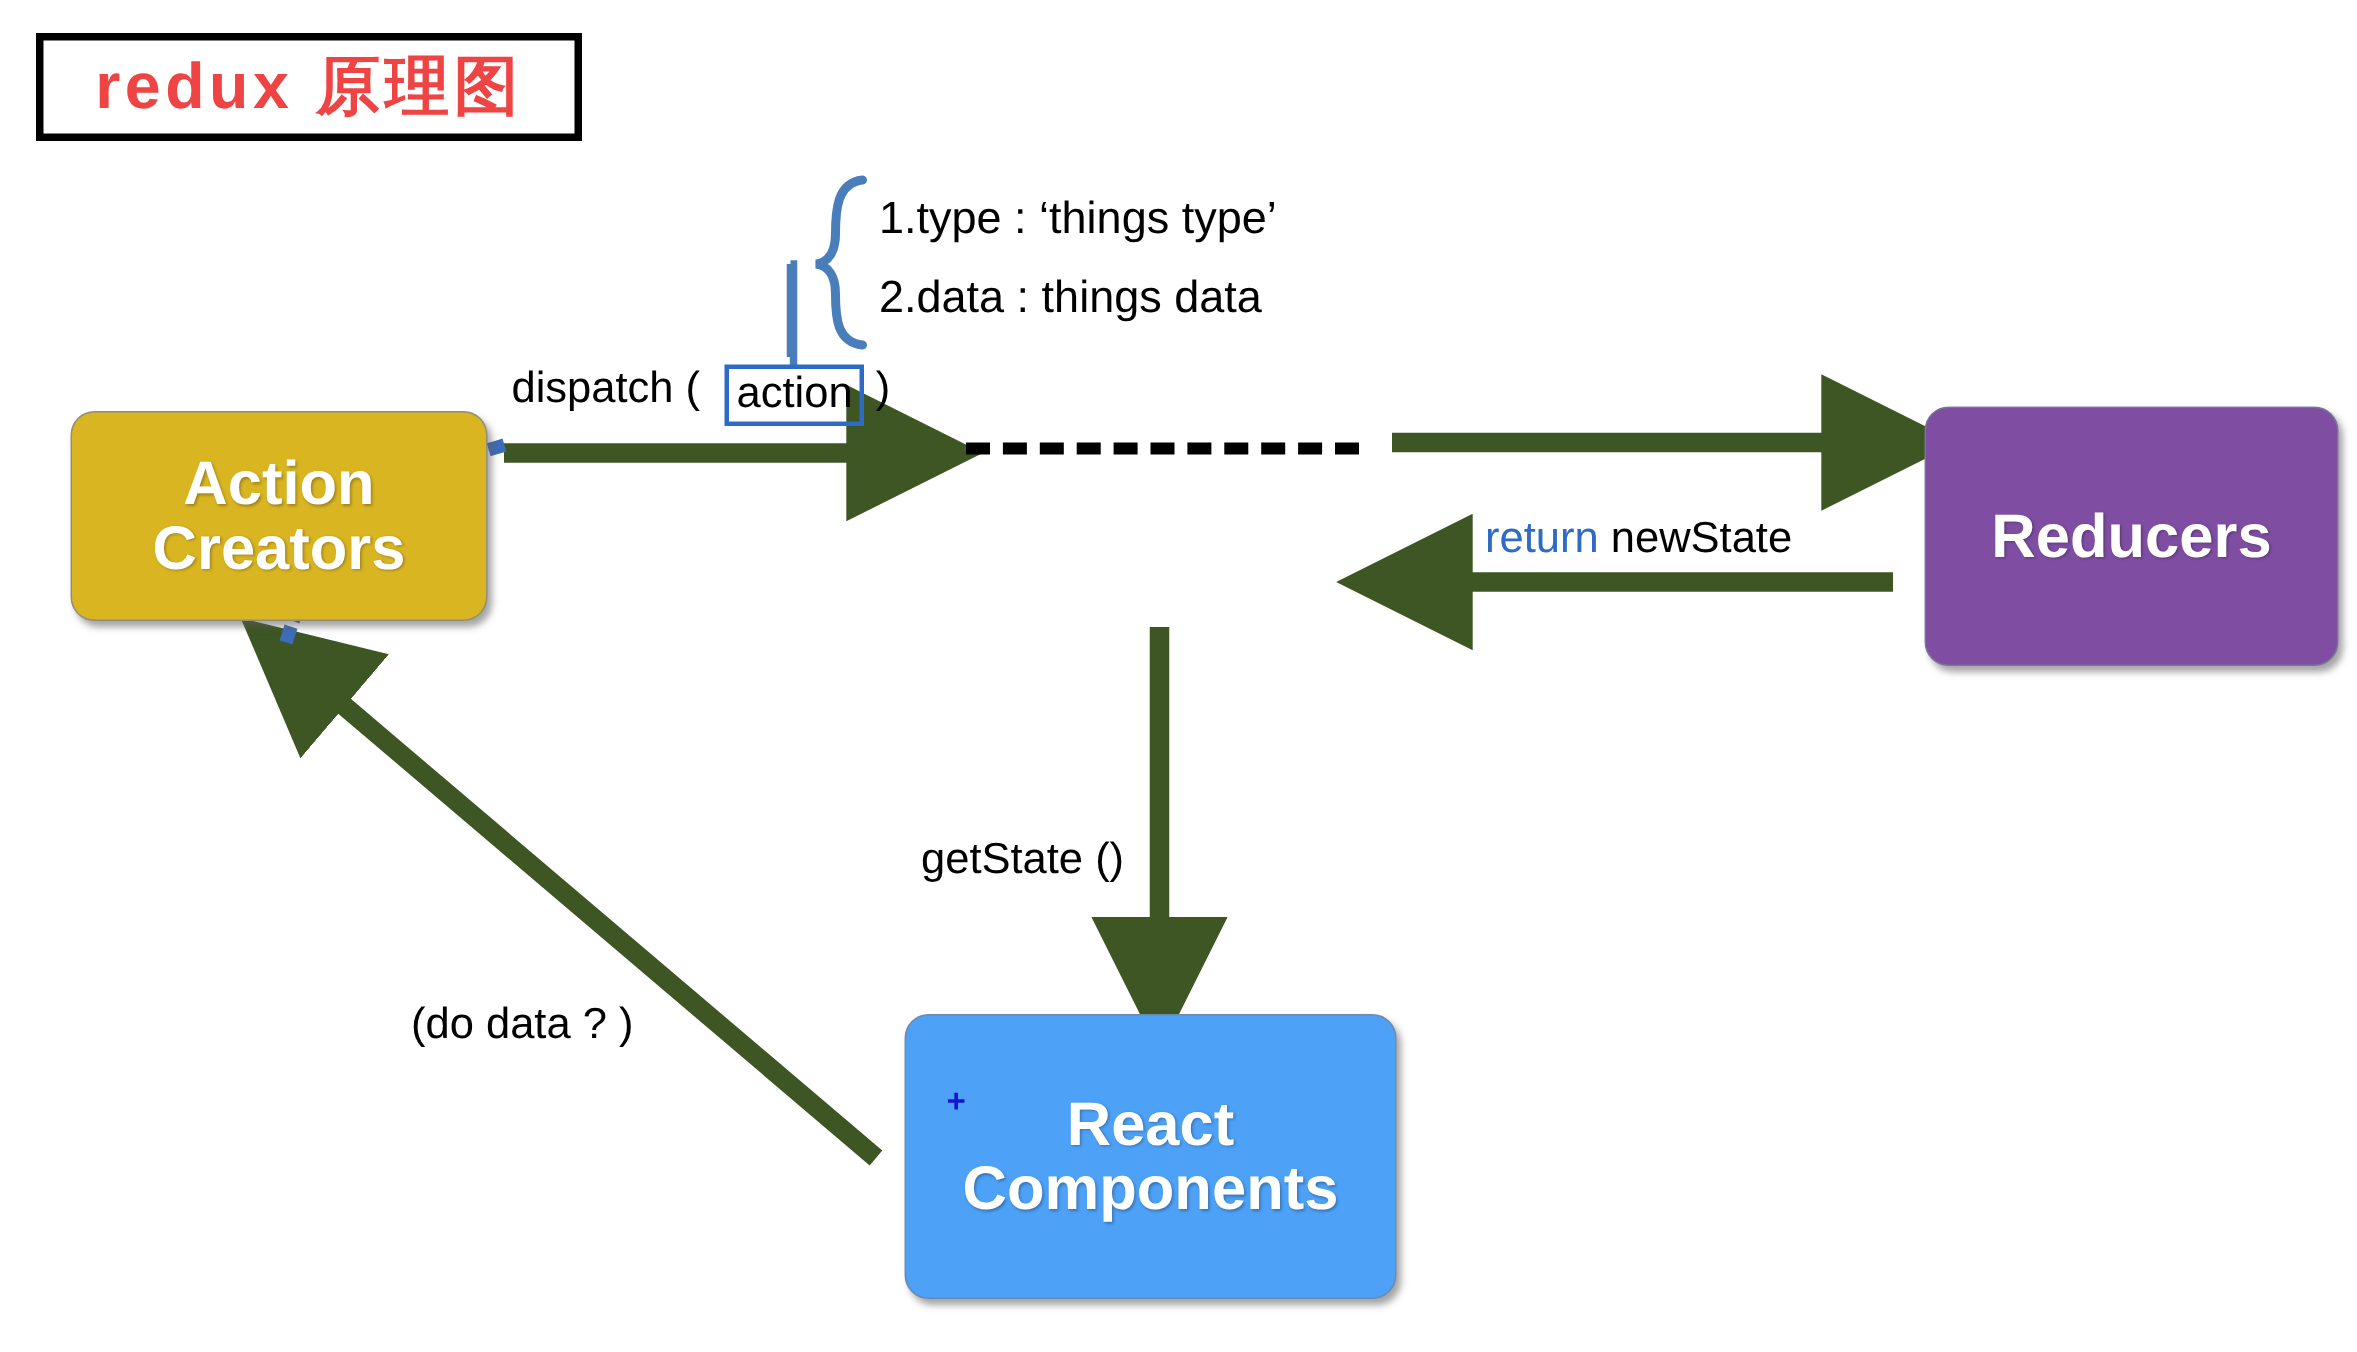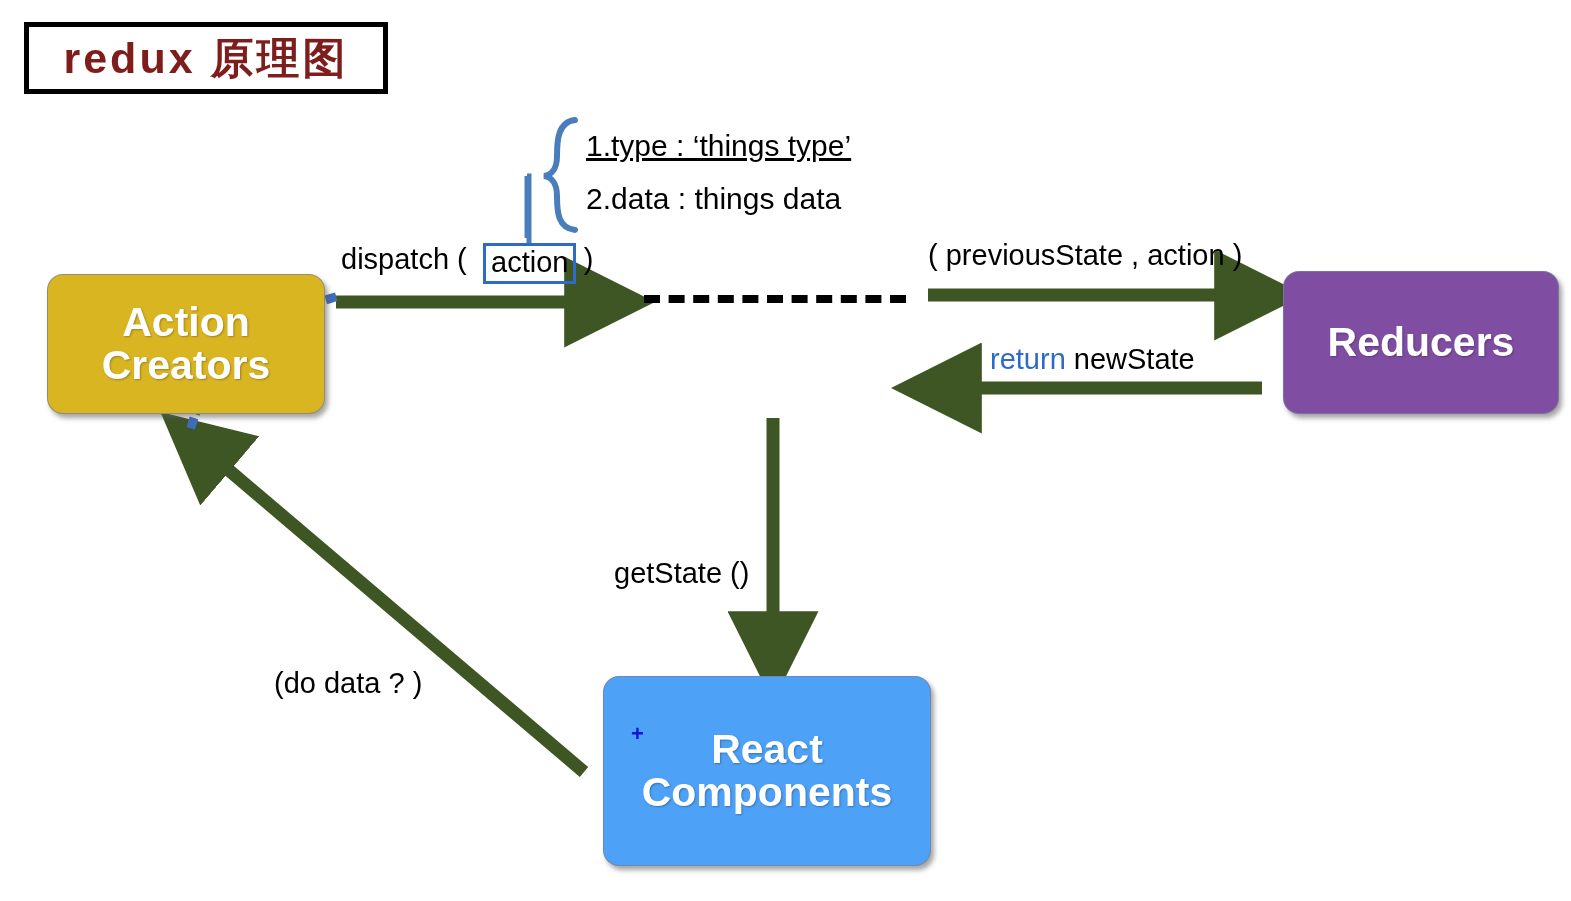--- a/index.html
+++ b/index.html
@@ -29,21 +29,21 @@
     background: #ffffff;
     display: flex;
     align-items: center;
     justify-content: center;
     box-sizing: border-box;
   }
   #title-text {
     font-size: 43px;
     font-weight: bold;
     letter-spacing: 3px;
-    color: #7f1d1d;
+    color: #ef4444;
     white-space: nowrap;
     line-height: 1;
   }
 
   
   .node {
     position: absolute;
     border-radius: 16px;
     box-sizing: border-box;
     display: flex;
@@ -65,21 +65,21 @@
     left: 47px;  top: 274px;  width: 278px; height: 140px;
     background: #D9B522;
     font-size: 41px;
   }
   #node-store {
     left: 629px; top: 276px;  width: 279px; height: 136px;
     background: #EC7211;
     font-size: 39px;
   }
   #node-reducers {
-    left: 1283px; top: 271px; width: 276px; height: 143px;
+    left: 1283px; top: 271px; width: 276px; height: 173px;
     background: #7F4EA3;
     font-size: 41px;
   }
   #node-react-components {
     left: 603px; top: 676px; width: 328px; height: 190px;
     background: #4DA1F7;
     font-size: 41px;
   }
 
   
@@ -109,21 +109,21 @@
     color: #000000;
     font-size: 29px;
     white-space: nowrap;
     line-height: 1.15;
   }
   #label-dispatch   { left: 341px; top: 243px; }
   #label-prevstate  { left: 928px; top: 239px; }
   #label-newstate   { left: 990px; top: 343px; }
   #label-getstate   { left: 614px; top: 557px; }
   #label-dowhat     { left: 274px; top: 667px; }
-  #label-annot-1    { left: 586px; top: 129px; font-size: 30px; text-decoration: underline; }
+  #label-annot-1    { left: 586px; top: 129px; font-size: 30px; }
   #label-annot-2    { left: 586px; top: 182px; font-size: 30px; }
   .kw-blue { color: #2E6BC6; margin-top: 10px; }
 
   
   #action-token {
     position: absolute;
     left: 483px;
     top: 243px;
     border: 3px solid #2E6BC6;
     padding: 0px 5px 2px 5px;
@@ -209,21 +209,20 @@
     <span>React<br>Components</span>
   </div>
   <div id="react-plus">+</div>
 
   <div class="label" id="label-dispatch">
     <span>dispatch (</span>
     <span style="display:inline-block;width:109px"></span><span>)</span>
   </div>
   <div id="action-token">action</div>
 
-  <div class="label" id="label-prevstate">( previousState , action )</div>
 
   <div class="label" id="label-newstate">
     <span class="kw-blue">return</span>
     <span>newState</span>
   </div>
 
   <div class="label" id="label-getstate">getState ()</div>
   <div class="label" id="label-dowhat">(do data ? )</div>
 
   <div class="label" id="label-annot-1">1.type : ‘things type’</div>

